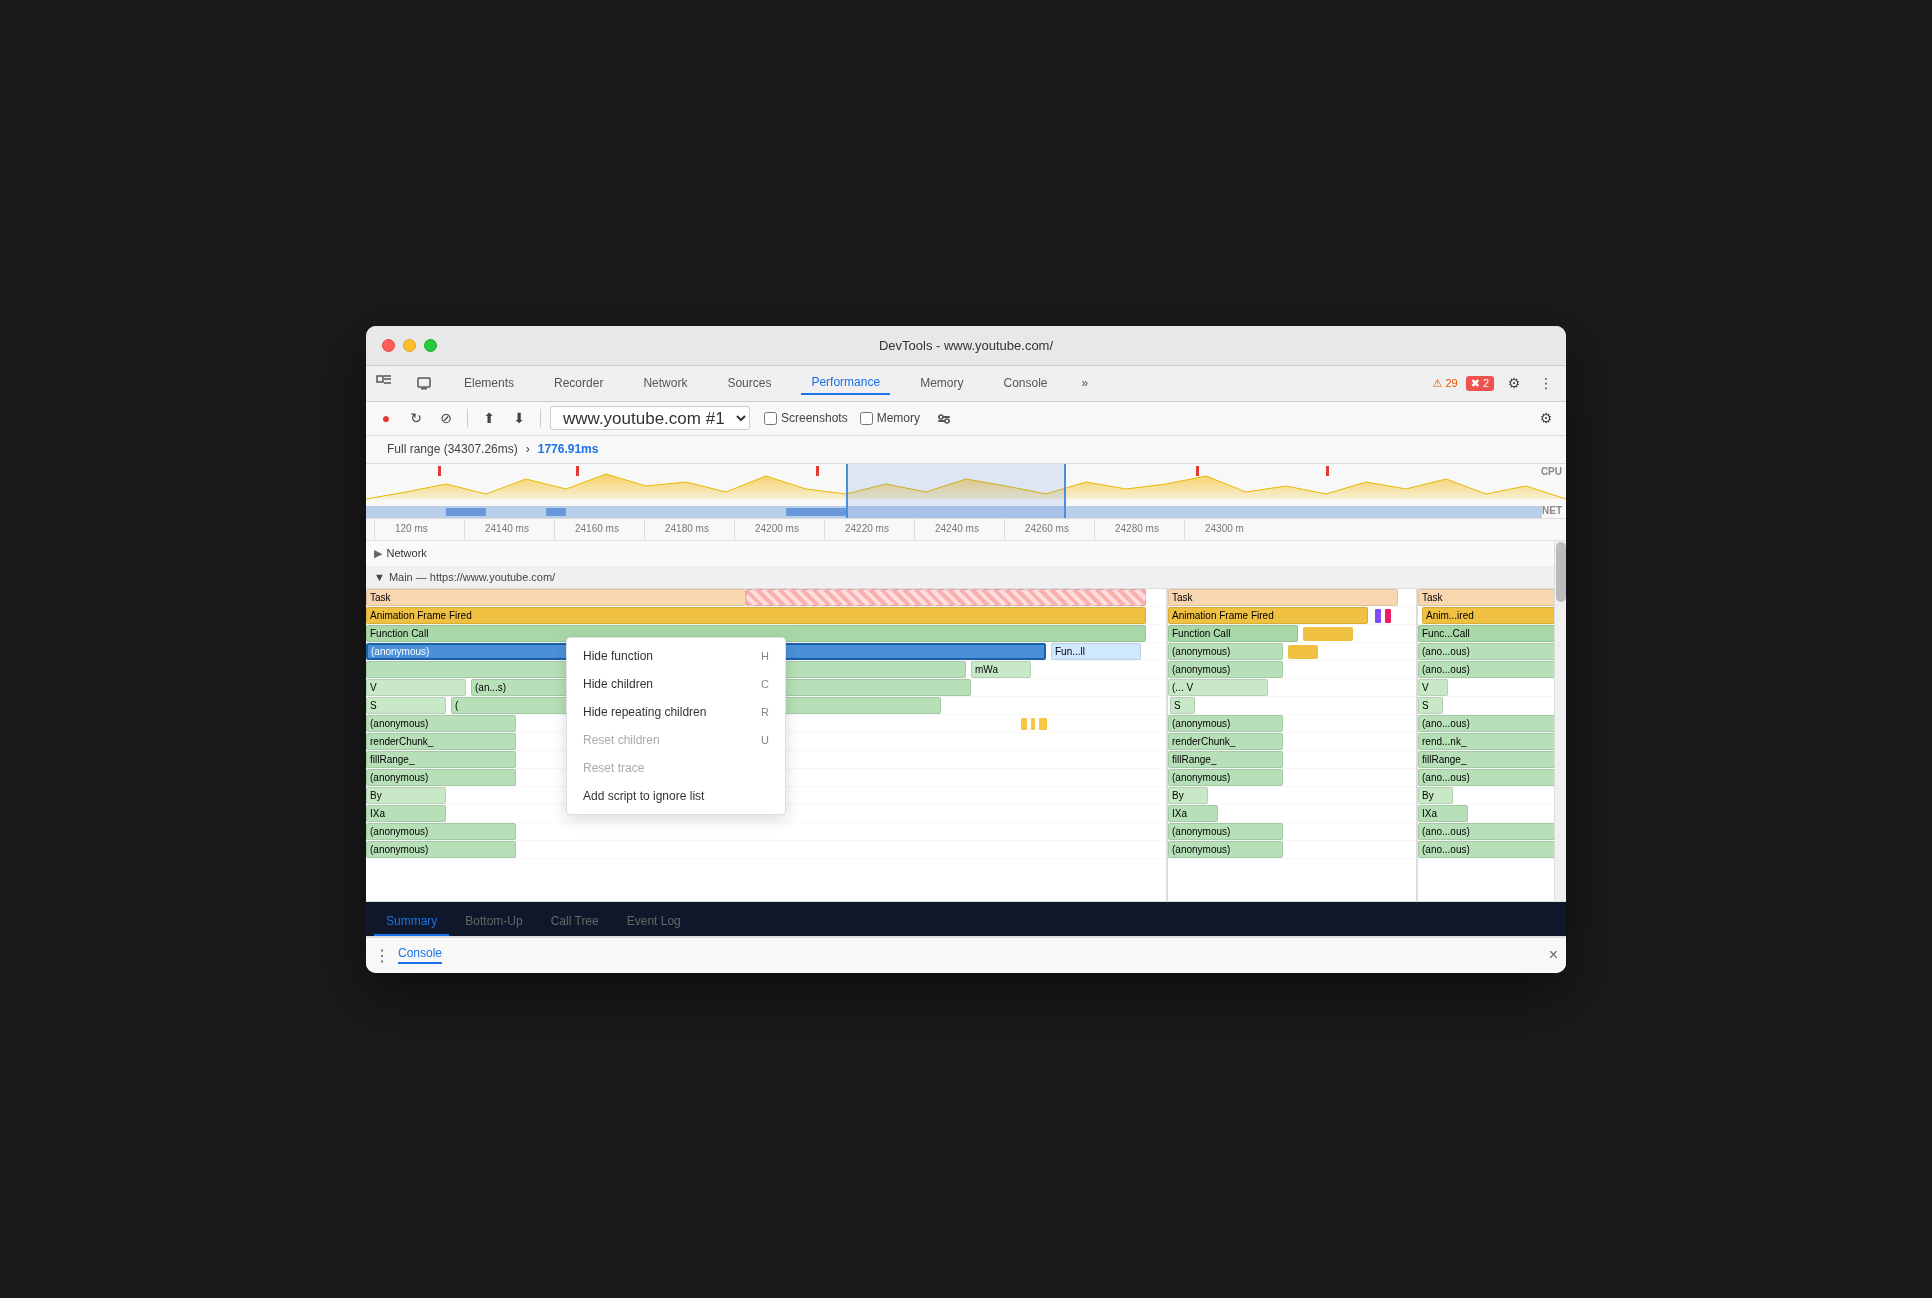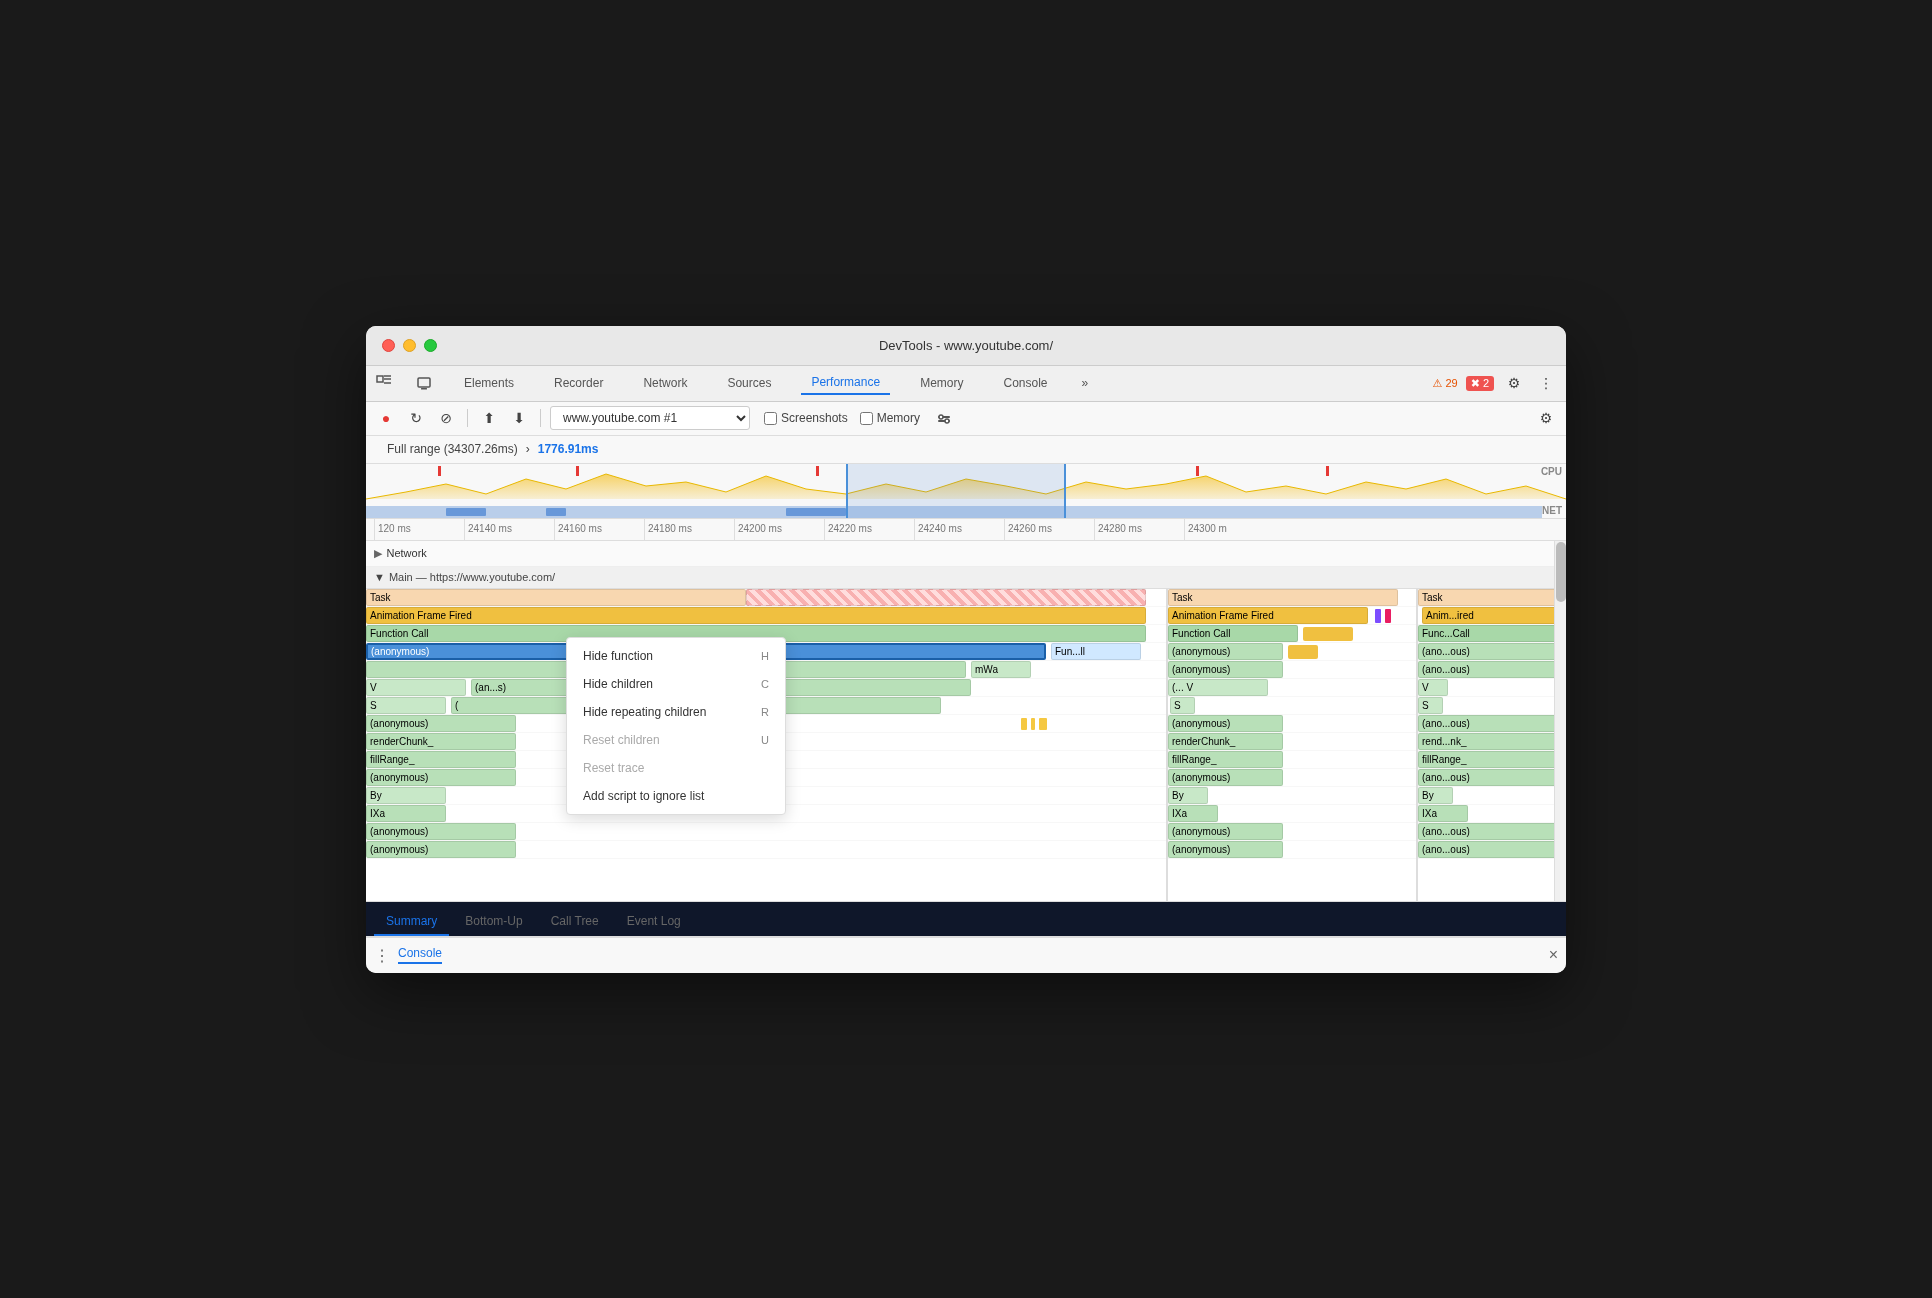--- a/index.html
+++ b/index.html
@@ -93,21 +93,21 @@
     .toolbar-btn {
       width: 24px; height: 24px;
       display: flex; align-items: center; justify-content: center;
       cursor: pointer; color: #444; border-radius: 3px;
       font-size: 14px;
     }
     .toolbar-separator { width: 1px; height: 18px; background: #ccc; margin: 0 3px; }
     .url-select {
       height: 24px; padding: 0 8px;
       border: 1px solid #ccc; border-radius: 3px;
-      background: white; font-size: 12px; color: #333;
+      background: white; font-size: 17px; color: #333;
       min-width: 200px;
     }
     .checkbox-group {
       display: flex; align-items: center; gap: 12px; margin-left: 8px;
     }
     .checkbox-label {
       display: flex; align-items: center; gap: 4px; font-size: 12px; color: #444; cursor: pointer;
     }
     
     .range-bar {
@@ -143,21 +143,21 @@
       padding: 0 8px;
       font-size: 10px; color: #888;
       gap: 0;
       overflow: hidden;
       position: relative;
     }
     .time-tick {
       display: inline-block;
       width: 90px;
       border-left: 1px solid #ddd;
-      padding-left: 3px;
+      padding-left: 20px;
       font-size: 10px;
       color: #777;
       line-height: 22px;
     }
     
     .flame-area {
       display: flex;
       height: 380px;
       overflow: hidden;
       position: relative;

